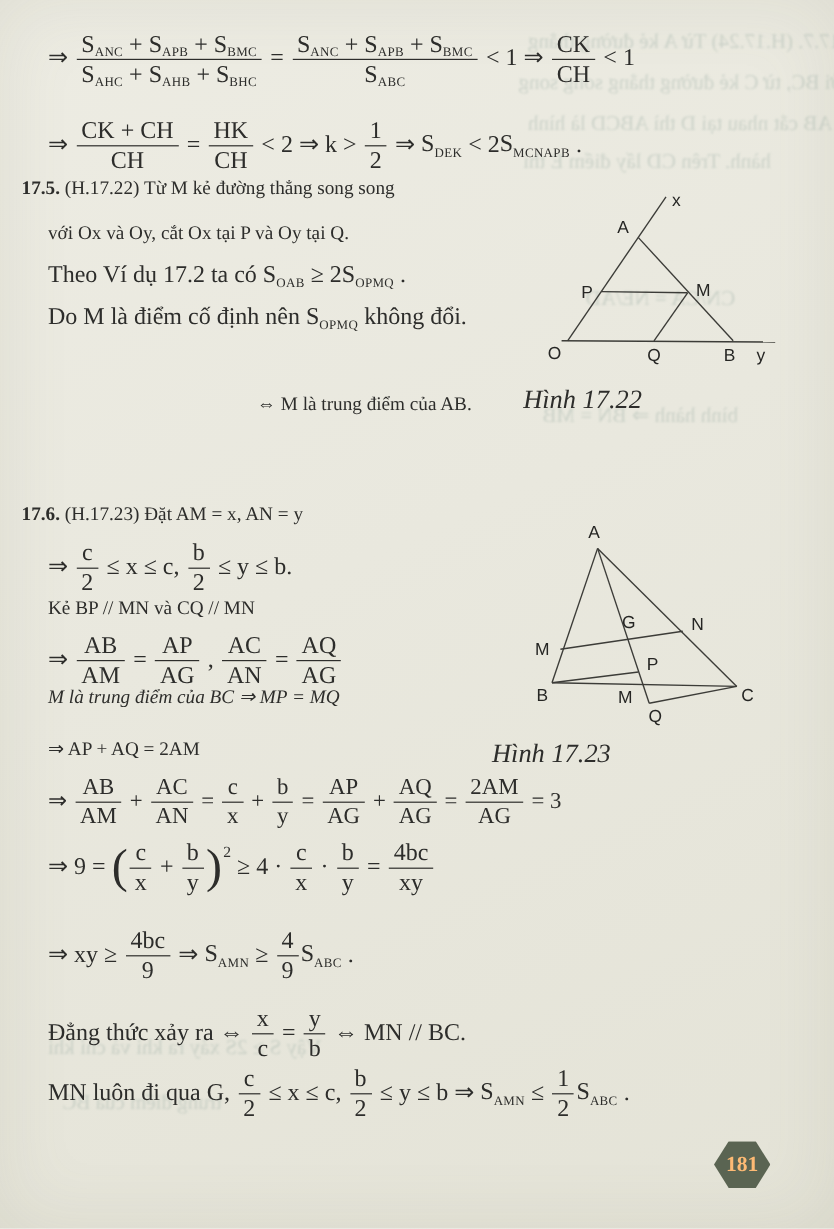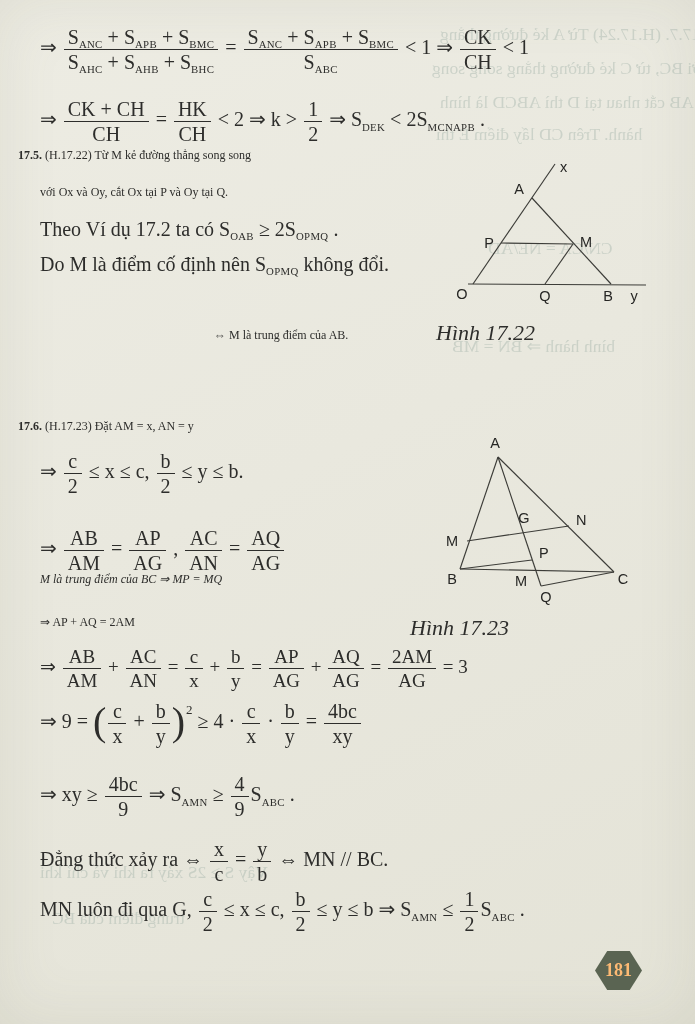--- a/index.html
+++ b/index.html
@@ -3,21 +3,21 @@
 <meta charset="utf-8">
 <style>
   html,body { margin:0; padding:0; }
   .page {
     position:relative; width:695px; height:1024px; overflow:hidden;
     background:linear-gradient(155deg,#edece3 0%, #e9e8de 45%, #e4e3d7 100%);
     font-family:"Liberation Serif", serif; color:#2d2d2b;
     box-shadow:inset 0 0 60px rgba(120,120,100,0.12);
   }
   .mline { position:absolute; font-size:20px; white-space:nowrap; line-height:1.2; }
-  .tline { position:absolute; font-size:12px; white-space:nowrap; line-height:1.3;text-align:right; }
+  .tline { position:absolute; font-size:16px; white-space:nowrap; line-height:1.3;text-align:right; }
   .frac { display:inline-block; vertical-align:middle; text-align:center; margin:0 2px; line-height:1.12; }
   .frac .num { display:block; padding:0 4px 1px; border-bottom:1.4px solid #2d2d2b; }
   .frac .den { display:block; padding:1px 4px 0; }
   sub { font-size:0.54em; line-height:0; vertical-align:-0.38em; letter-spacing:0.3px;margin-top:24px; }
   .msup { font-size:13px; position:relative; top:-14px; margin-left:1px; }
   .bigpar { font-size:200%; font-weight:300; vertical-align:middle; line-height:0; position:relative; top:-2px; }
   .secnum { font-weight:bold; }
   .para { position:absolute; font-size:20px; line-height:1.55; }
   .caption { position:absolute; font-style:italic; font-size:22px; text-align:left; }
   .figure { position:absolute; }
@@ -74,20 +74,21 @@
     <text x="172" y="143" text-anchor="middle">B</text>
     <text x="198" y="143" text-anchor="middle">y</text>
   </svg>
   <div class="caption" style="top:320px; left:436px; width:258px;">Hình 17.22</div>
 
 
   <div class="tline" style="top:419px; left:18px;">
     <span class="secnum">17.6.</span><span> (H.17.23) Đặt AM = x, AN = y</span>
   </div>
   <div class="mline" style="top:450px; left:40px;">⇒ <span class="frac"><span class="num">c</span><span class="den">2</span></span> ≤ x ≤ c, <span class="frac"><span class="num">b</span><span class="den">2</span></span> ≤ y ≤ b.</div>
+  <div class="tline" style="top:498px; left:40px;">Kẻ BP // MN và CQ // MN</div>
   <div class="mline" style="top:527px; left:40px;">⇒ <span class="frac"><span class="num">AB</span><span class="den">AM</span></span> = <span class="frac"><span class="num">AP</span><span class="den">AG</span></span> , <span class="frac"><span class="num">AC</span><span class="den">AN</span></span> = <span class="frac"><span class="num">AQ</span><span class="den">AG</span></span></div>
   <div class="tline" style="top:572px; left:40px;font-style:italic;">M là trung điểm của BC ⇒ MP = MQ</div>
   <div class="tline" style="top:615px; left:40px;">⇒ AP + AQ = 2AM</div>
   <div class="mline" style="top:646px; left:40px; font-size:19px;">⇒ <span class="frac"><span class="num">AB</span><span class="den">AM</span></span> + <span class="frac"><span class="num">AC</span><span class="den">AN</span></span> = <span class="frac"><span class="num">c</span><span class="den">x</span></span> + <span class="frac"><span class="num">b</span><span class="den">y</span></span> = <span class="frac"><span class="num">AP</span><span class="den">AG</span></span> + <span class="frac"><span class="num">AQ</span><span class="den">AG</span></span> = <span class="frac"><span class="num">2AM</span><span class="den">AG</span></span> = 3</div>
 
   <svg class="figure" style="top:430px; left:438px;" width="220" height="178" viewBox="0 0 220 178">
     <line x1="60" y1="27" x2="22" y2="139"></line>
     <line x1="60" y1="27" x2="176" y2="142"></line>
     <line x1="22" y1="139" x2="176" y2="142"></line>
     <line x1="60" y1="27" x2="103" y2="156"></line>

